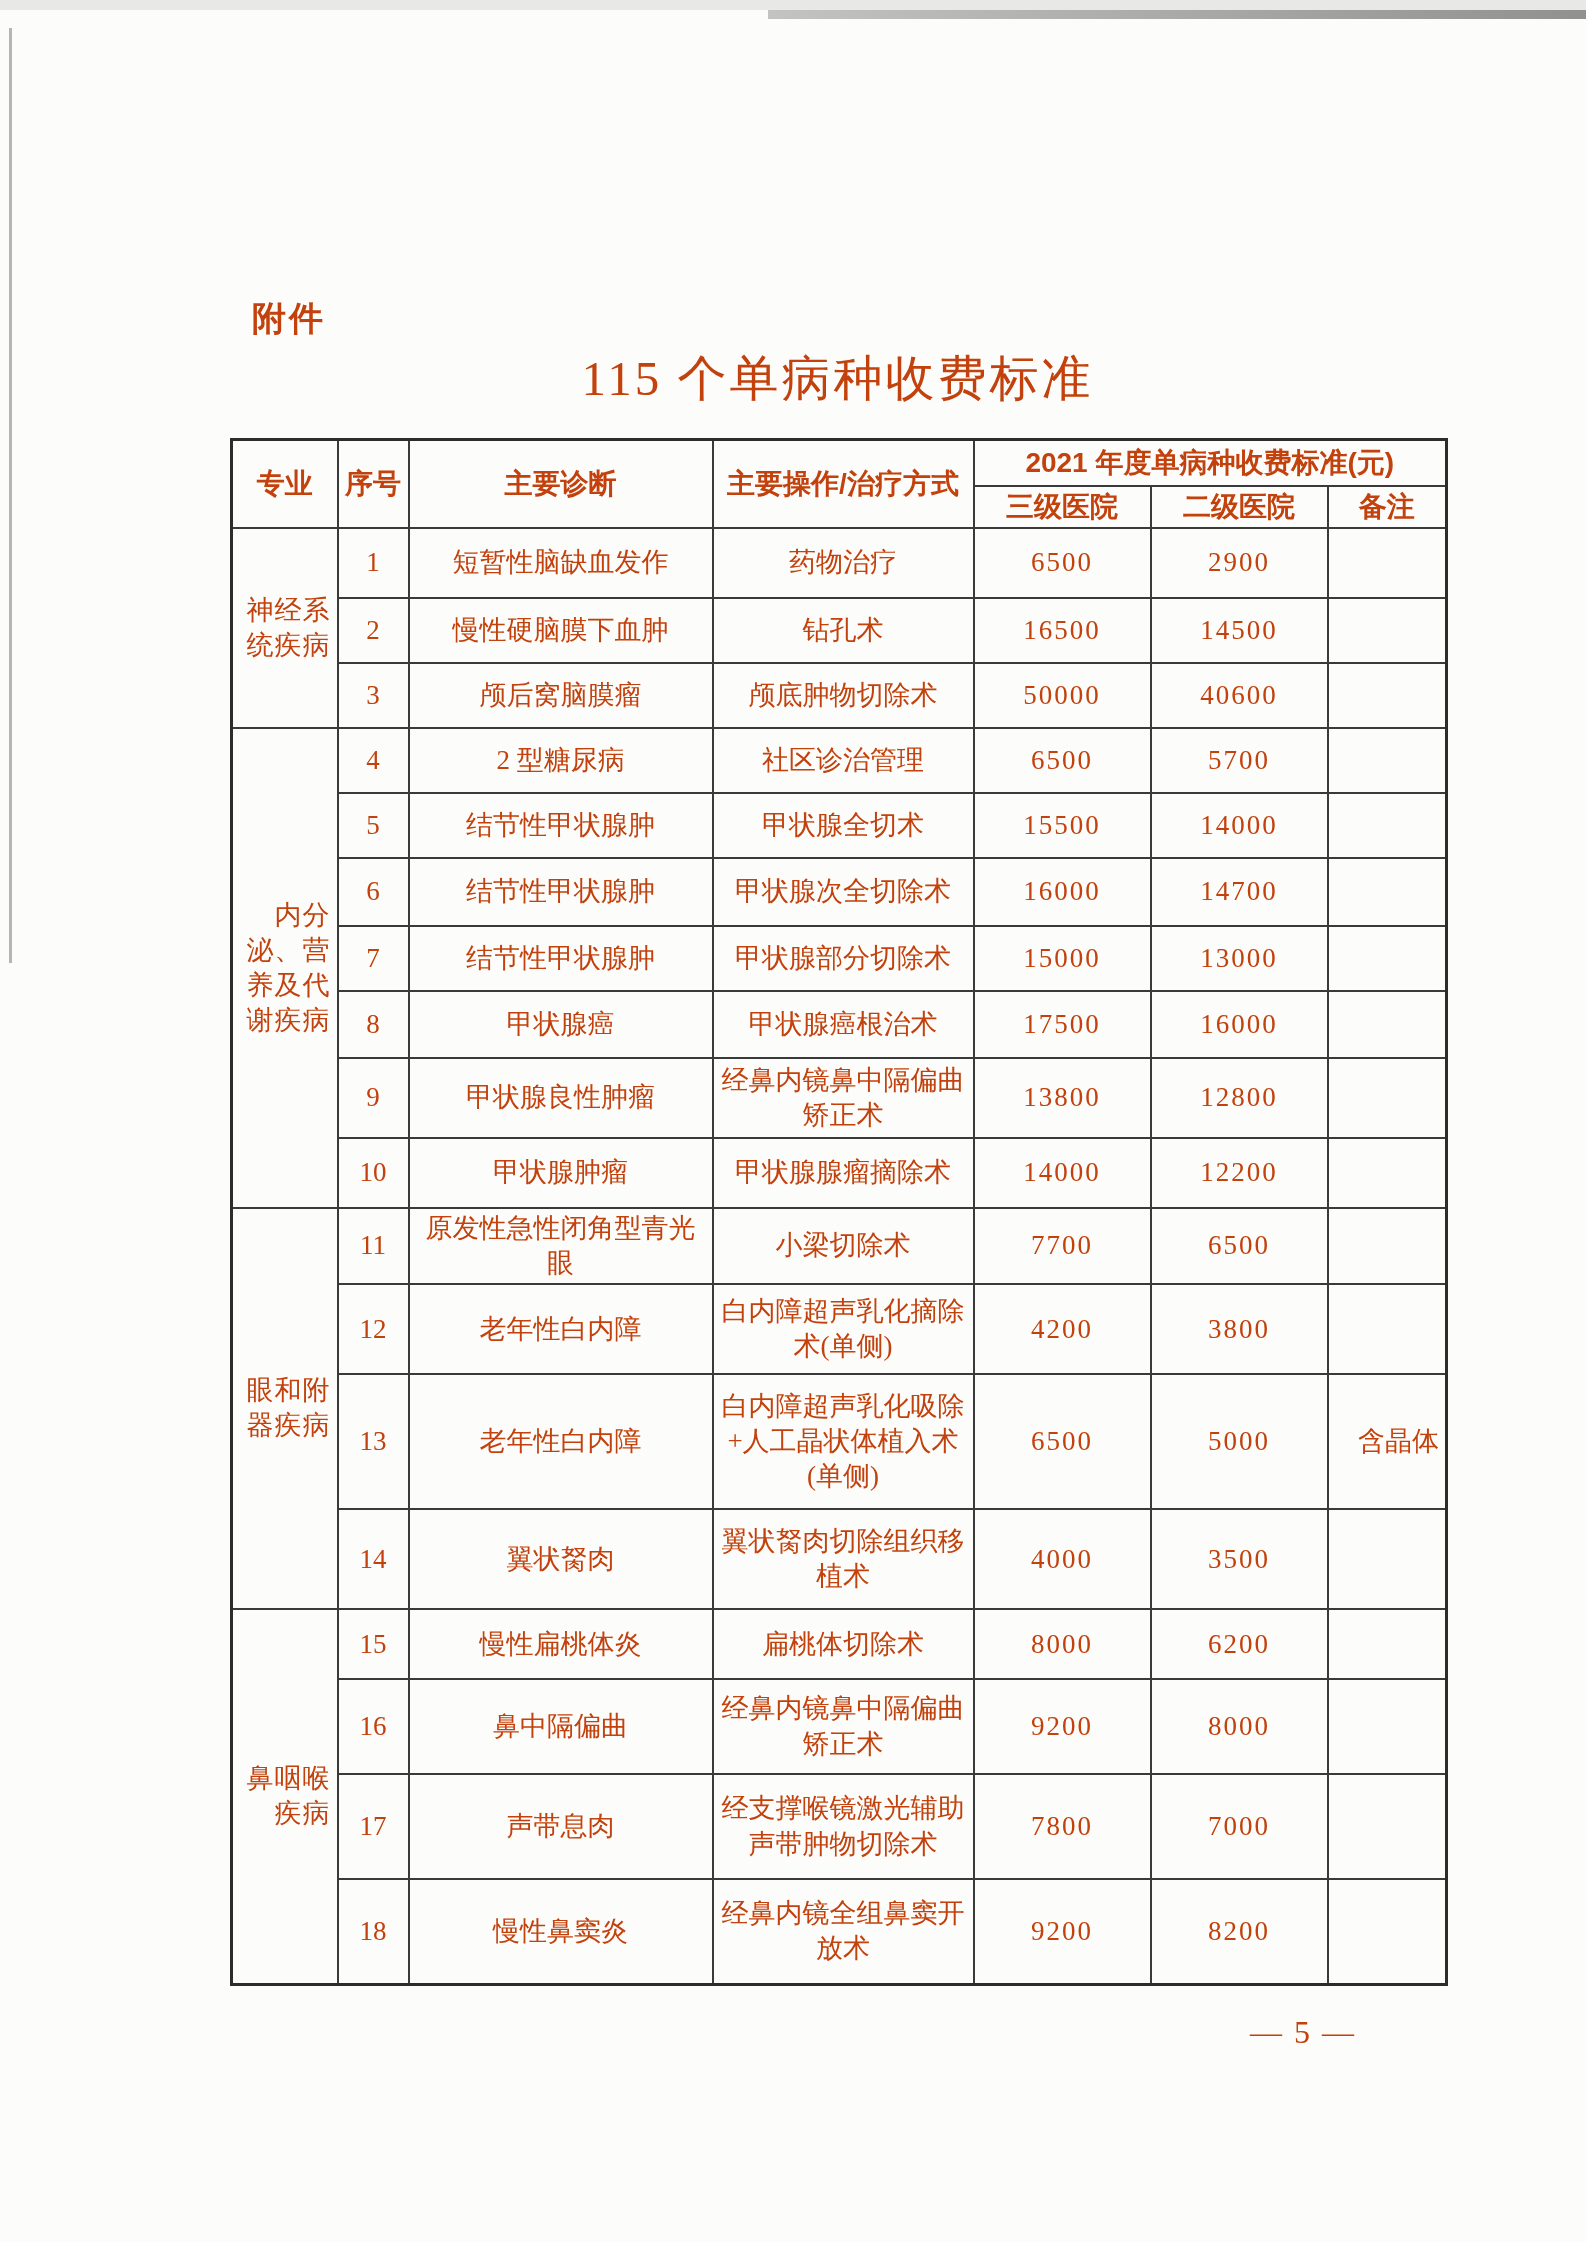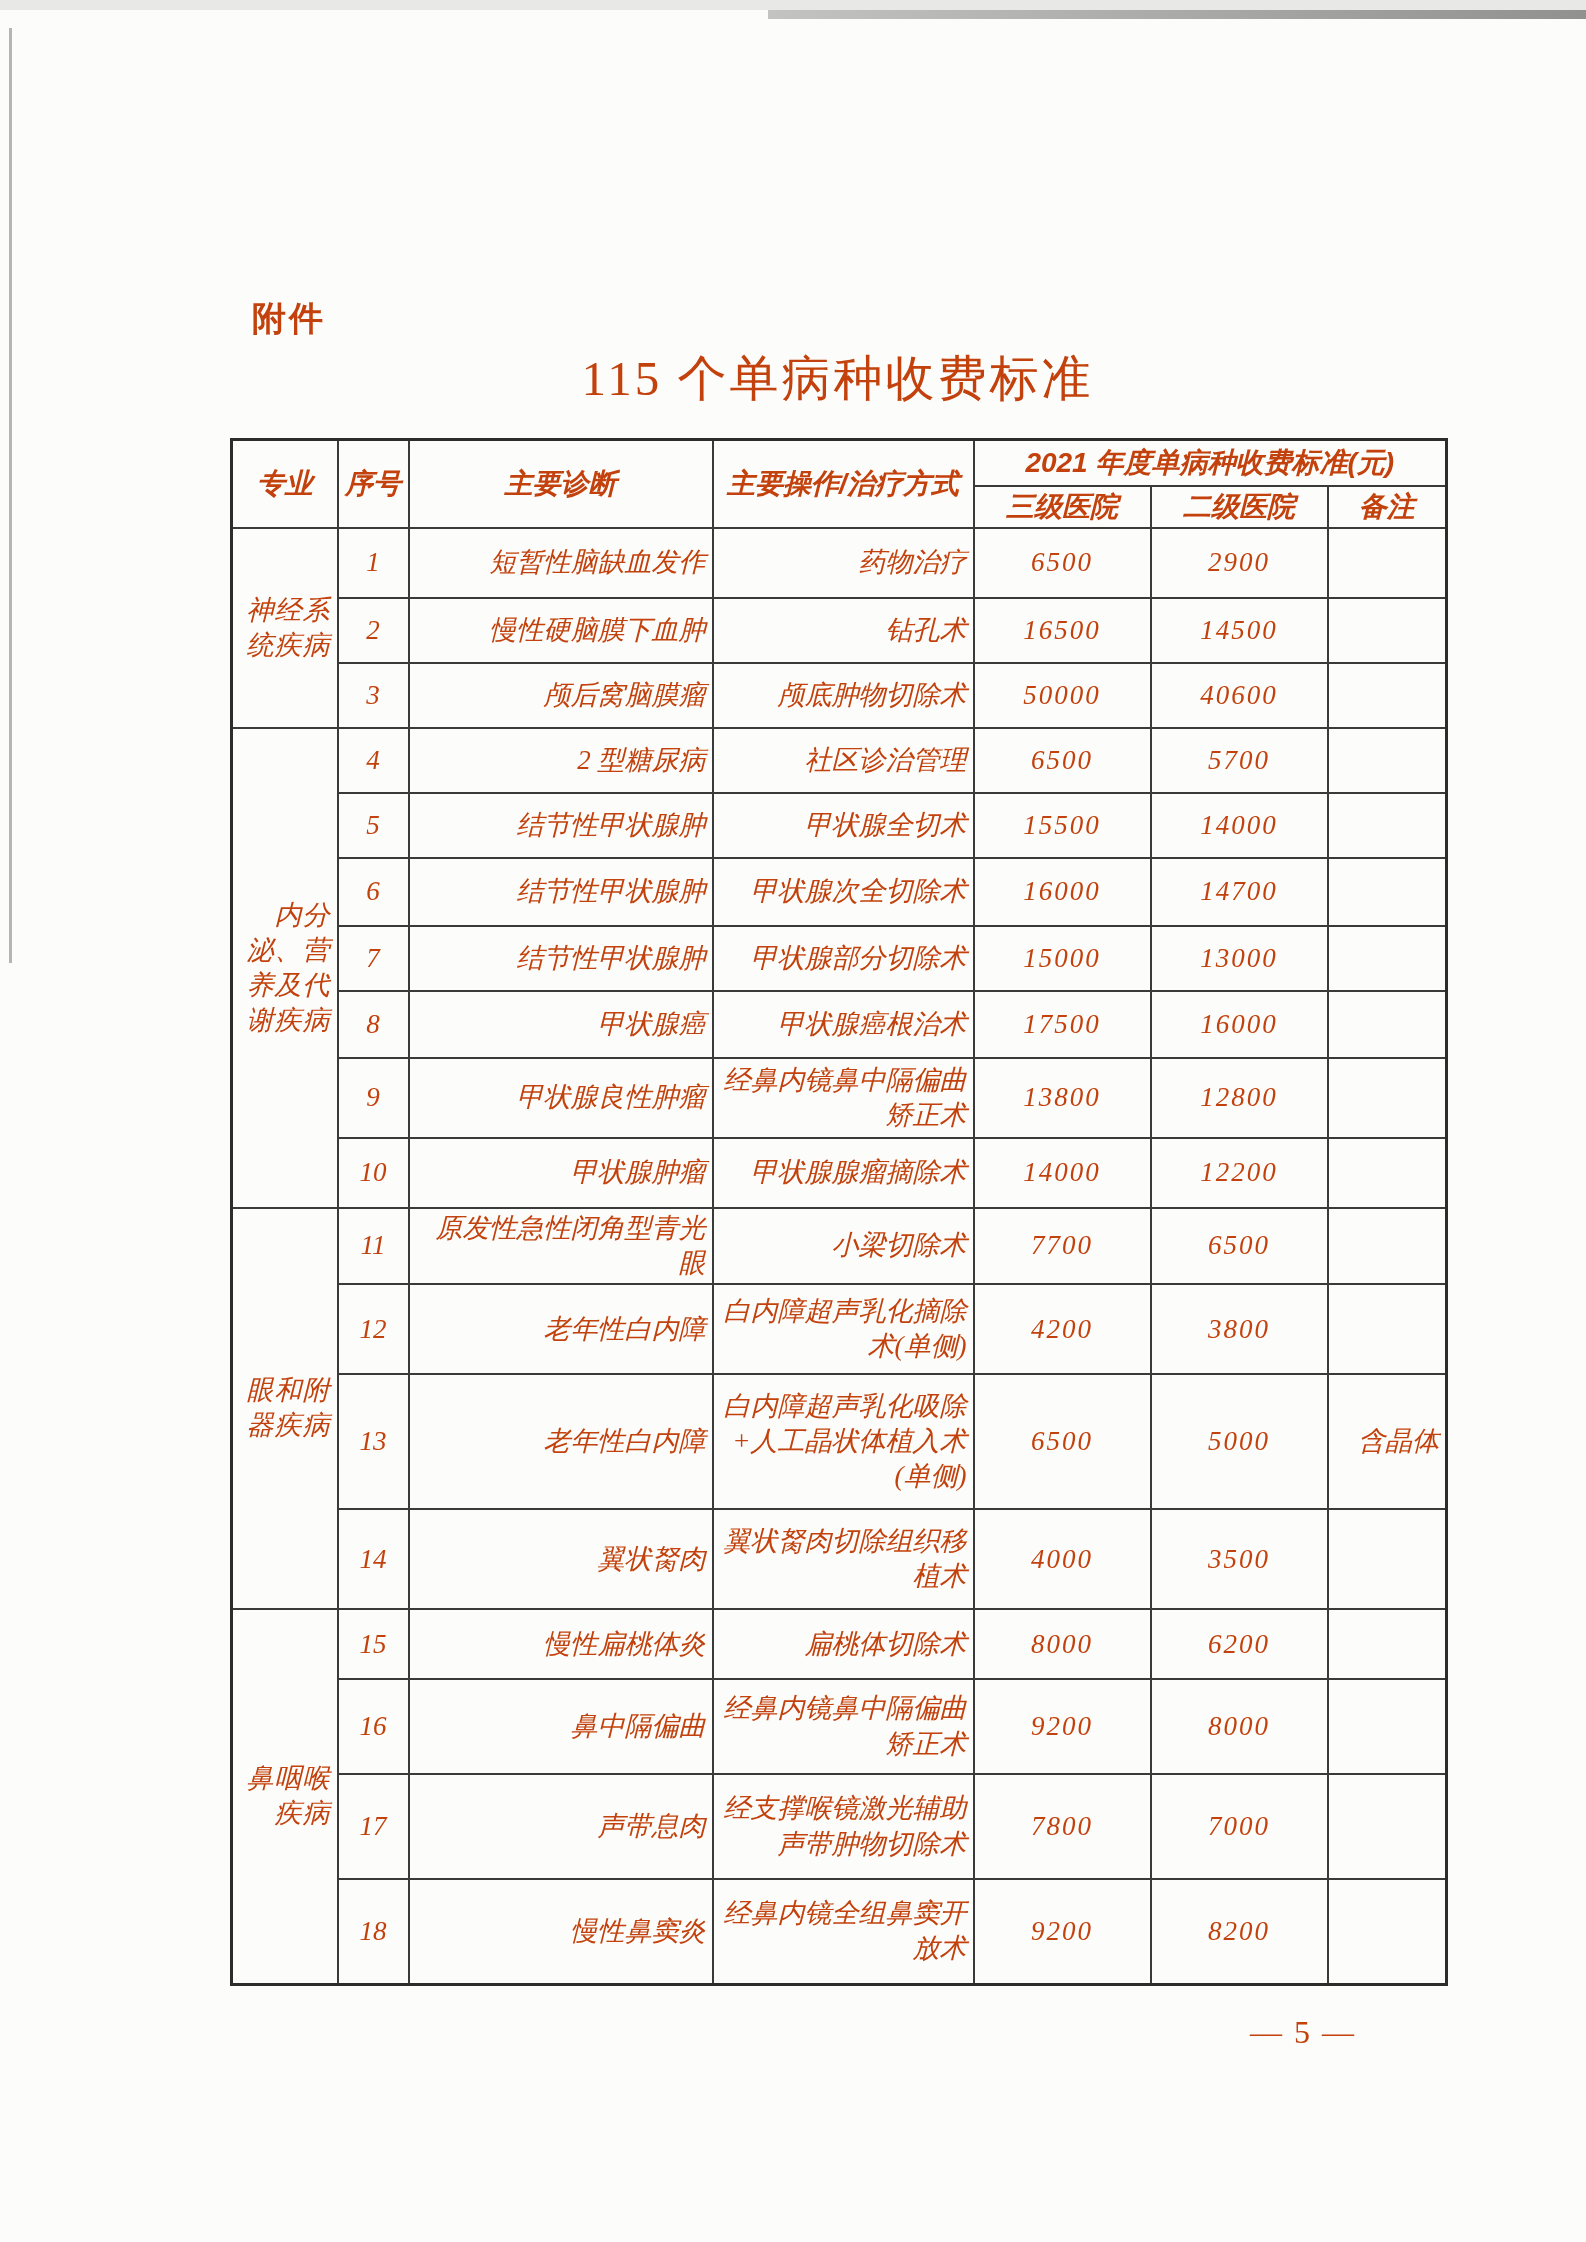--- a/index.html
+++ b/index.html
@@ -31,21 +31,20 @@
     position:absolute;left:230px;top:336px;width:1215px;
     text-align:center;
     font-size:49px;font-weight:400;letter-spacing:3px;
   }
   table.fee{
     position:absolute;left:230px;top:428px;
     width:1215px;
     border-collapse:collapse;
     table-layout:fixed;
     border:3px solid #2c2c2c;
-    font-style:italic;
   }
   table.fee td,table.fee th{
     border:2px solid #3a3a3a;
     padding:2px 6px;
     vertical-align:middle;
     font-size:27px;
     line-height:1.3;
     overflow:hidden;
   }
   table.fee th{
@@ -55,21 +54,21 @@
     text-align:center;
     padding:2px 2px;
   }
   .c-spec{
     text-align:right;
     white-space:pre-line;
     padding:2px 2px;
     letter-spacing:1px;
   }
   .c-no{text-align:center;}
-  .c-diag,.c-op{text-align:right;padding-left:8px;padding-right:4px;}
+  .c-diag,.c-op{text-align:center;padding-left:8px;padding-right:4px;}
   .c-fee{text-align:center;letter-spacing:2px;}
   .c-rem{text-align:right;padding:2px 1px;}
   .page-number{
     position:absolute;left:1203px;top:2004px;width:200px;
     text-align:center;font-size:32px;letter-spacing:2px;
   }
 </style>
 </head>
 <body>
 

